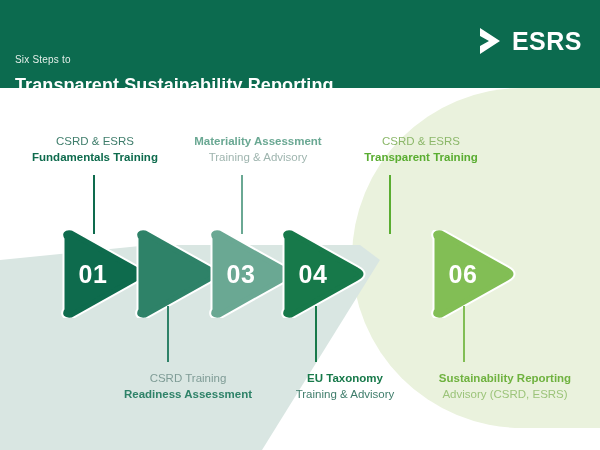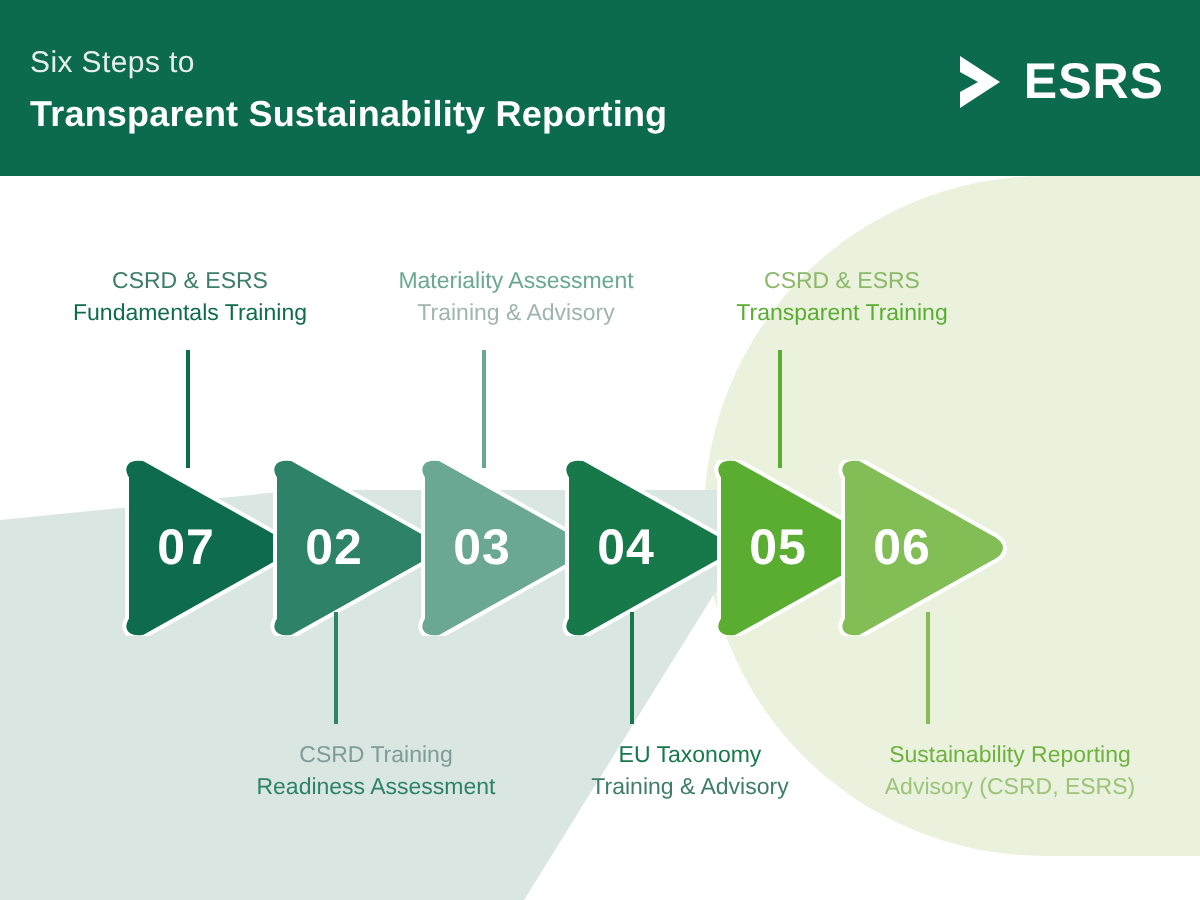--- a/index.html
+++ b/index.html
@@ -50,25 +50,26 @@
     height: 88px;
     background: #0c6b4f;
     z-index: 6;
   }
   .header-text {
     position: absolute;
     left: 15px;
     top: 22px;
   }
   .title-light {
-    font-size: 15px;
+    font-size: 10px;
     font-weight: 400;
     color: #e4efe9;
     letter-spacing: 0.2px;
     line-height: 20px;
+    margin-top: 28px;
   }
   .title-bold {
     font-size: 18px;
     font-weight: bold;
     color: #ffffff;
     letter-spacing: 0.1px;
     line-height: 24px;
     margin-top: 3px;
   }
   .logo {
@@ -143,21 +144,21 @@
   
   .label {
     position: absolute;
     z-index: 5;
   }
   .label .l1, .label .l2 {
     line-height: 16px;
     white-space: nowrap;
   }
   .label.center { text-align: center; }
-  .label .strong { font-weight: normal; font-size: 11.5px; }
+  .label .strong { font-weight: bold; font-size: 11.5px; }
   .label .soft   { font-weight: 400;  font-size: 11.5px; }
 </style>
 </head>
 <body>
 
 <div id="canvas">
 
   <div class="bg-circle"></div>
   <div class="bg-triangle"></div>
 
@@ -178,35 +179,34 @@
 
   <div class="steps" id="steps-layer">
       <div class="connector" style="background: rgb(14, 107, 77); left: 93px; top: 175px; height: 59px;"></div>
       <div class="step" style="left: 57px; top: 230px;">
         <div class="arrow-wrap">
           <svg viewBox="0 0 90 88" aria-hidden="true">
             <path d="M10 8 Q6 2 14 3 L80 40 Q88 44 80 48 L14 85 Q6 86 10 80 Z" fill="none" stroke="#ffffff" stroke-width="9" stroke-linejoin="round"></path>
             <path d="M10 8 Q6 2 14 3 L80 40 Q88 44 80 48 L14 85 Q6 86 10 80 Z" fill="#0e6b4d" stroke="#0e6b4d" stroke-width="5" stroke-linejoin="round"></path>
           </svg>
         </div>
-        <div class="step-num">07</div>
+        <div class="step-num">01</div>
       </div>
       <div class="label center" style="left: -15px; top: 133px; width: 220px;">
         <div class="l1 soft" style="color: rgb(63, 125, 107);">CSRD &amp; ESRS</div>
         <div class="l2 strong" style="color: rgb(14, 107, 77);">Fundamentals Training</div>
       </div>
       <div class="connector" style="background: rgb(46, 130, 104); left: 167px; top: 306px; height: 56px;"></div>
       <div class="step" style="left: 131px; top: 230px;">
         <div class="arrow-wrap">
           <svg viewBox="0 0 90 88" aria-hidden="true">
             <path d="M10 8 Q6 2 14 3 L80 40 Q88 44 80 48 L14 85 Q6 86 10 80 Z" fill="none" stroke="#ffffff" stroke-width="9" stroke-linejoin="round"></path>
             <path d="M10 8 Q6 2 14 3 L80 40 Q88 44 80 48 L14 85 Q6 86 10 80 Z" fill="#2e8268" stroke="#2e8268" stroke-width="5" stroke-linejoin="round"></path>
           </svg>
         </div>
-        <div class="step-num">02</div>
       </div>
       <div class="label center" style="left: 78px; top: 370px; width: 220px;">
         <div class="l1 soft" style="color: rgb(127, 156, 150);">CSRD Training</div>
         <div class="l2 strong" style="color: rgb(46, 130, 104);">Readiness Assessment</div>
       </div>
       <div class="connector" style="background: rgb(106, 168, 147); left: 241px; top: 175px; height: 59px;"></div>
       <div class="step" style="left: 205px; top: 230px;">
         <div class="arrow-wrap">
           <svg viewBox="0 0 90 88" aria-hidden="true">
             <path d="M10 8 Q6 2 14 3 L80 40 Q88 44 80 48 L14 85 Q6 86 10 80 Z" fill="none" stroke="#ffffff" stroke-width="9" stroke-linejoin="round"></path>
@@ -227,35 +227,26 @@
             <path d="M10 8 Q6 2 14 3 L80 40 Q88 44 80 48 L14 85 Q6 86 10 80 Z" fill="#17794a" stroke="#17794a" stroke-width="5" stroke-linejoin="round"></path>
           </svg>
         </div>
         <div class="step-num">04</div>
       </div>
       <div class="label center" style="left: 235px; top: 370px; width: 220px; text-align: center;">
         <div class="l1 strong" style="color: rgb(23, 121, 74);">EU Taxonomy</div>
         <div class="l2 soft" style="color: rgb(63, 125, 107);">Training &amp; Advisory</div>
       </div>
       <div class="connector" style="background: rgb(90, 173, 49); left: 389px; top: 175px; height: 59px;"></div>
-      <div class="step" style="left: 353px; top: 230px;">
-        <div class="arrow-wrap">
-          <svg viewBox="0 0 90 88" aria-hidden="true">
-            <path d="M10 8 Q6 2 14 3 L80 40 Q88 44 80 48 L14 85 Q6 86 10 80 Z" fill="none" stroke="#ffffff" stroke-width="9" stroke-linejoin="round"></path>
-            <path d="M10 8 Q6 2 14 3 L80 40 Q88 44 80 48 L14 85 Q6 86 10 80 Z" fill="#5aad31" stroke="#5aad31" stroke-width="5" stroke-linejoin="round"></path>
-          </svg>
-        </div>
-        <div class="step-num">05</div>
-      </div>
       <div class="label center" style="left: 311px; top: 133px; width: 220px;">
         <div class="l1 soft" style="color: rgb(140, 184, 106);">CSRD &amp; ESRS</div>
         <div class="l2 strong" style="color: rgb(90, 173, 49);">Transparent Training</div>
       </div>
       <div class="connector" style="background: rgb(130, 190, 85); left: 463px; top: 306px; height: 56px;"></div>
-      <div class="step" style="left: 415px; top: 230px;">
+      <div class="step" style="left: 427px; top: 230px;">
         <div class="arrow-wrap">
           <svg viewBox="0 0 90 88" aria-hidden="true">
             <path d="M10 8 Q6 2 14 3 L80 40 Q88 44 80 48 L14 85 Q6 86 10 80 Z" fill="none" stroke="#ffffff" stroke-width="9" stroke-linejoin="round"></path>
             <path d="M10 8 Q6 2 14 3 L80 40 Q88 44 80 48 L14 85 Q6 86 10 80 Z" fill="#82be55" stroke="#82be55" stroke-width="5" stroke-linejoin="round"></path>
           </svg>
         </div>
         <div class="step-num">06</div>
       </div>
       <div class="label center" style="left: 395px; top: 370px; width: 220px;">
         <div class="l1 strong" style="color: rgb(111, 178, 63);">Sustainability Reporting</div>

